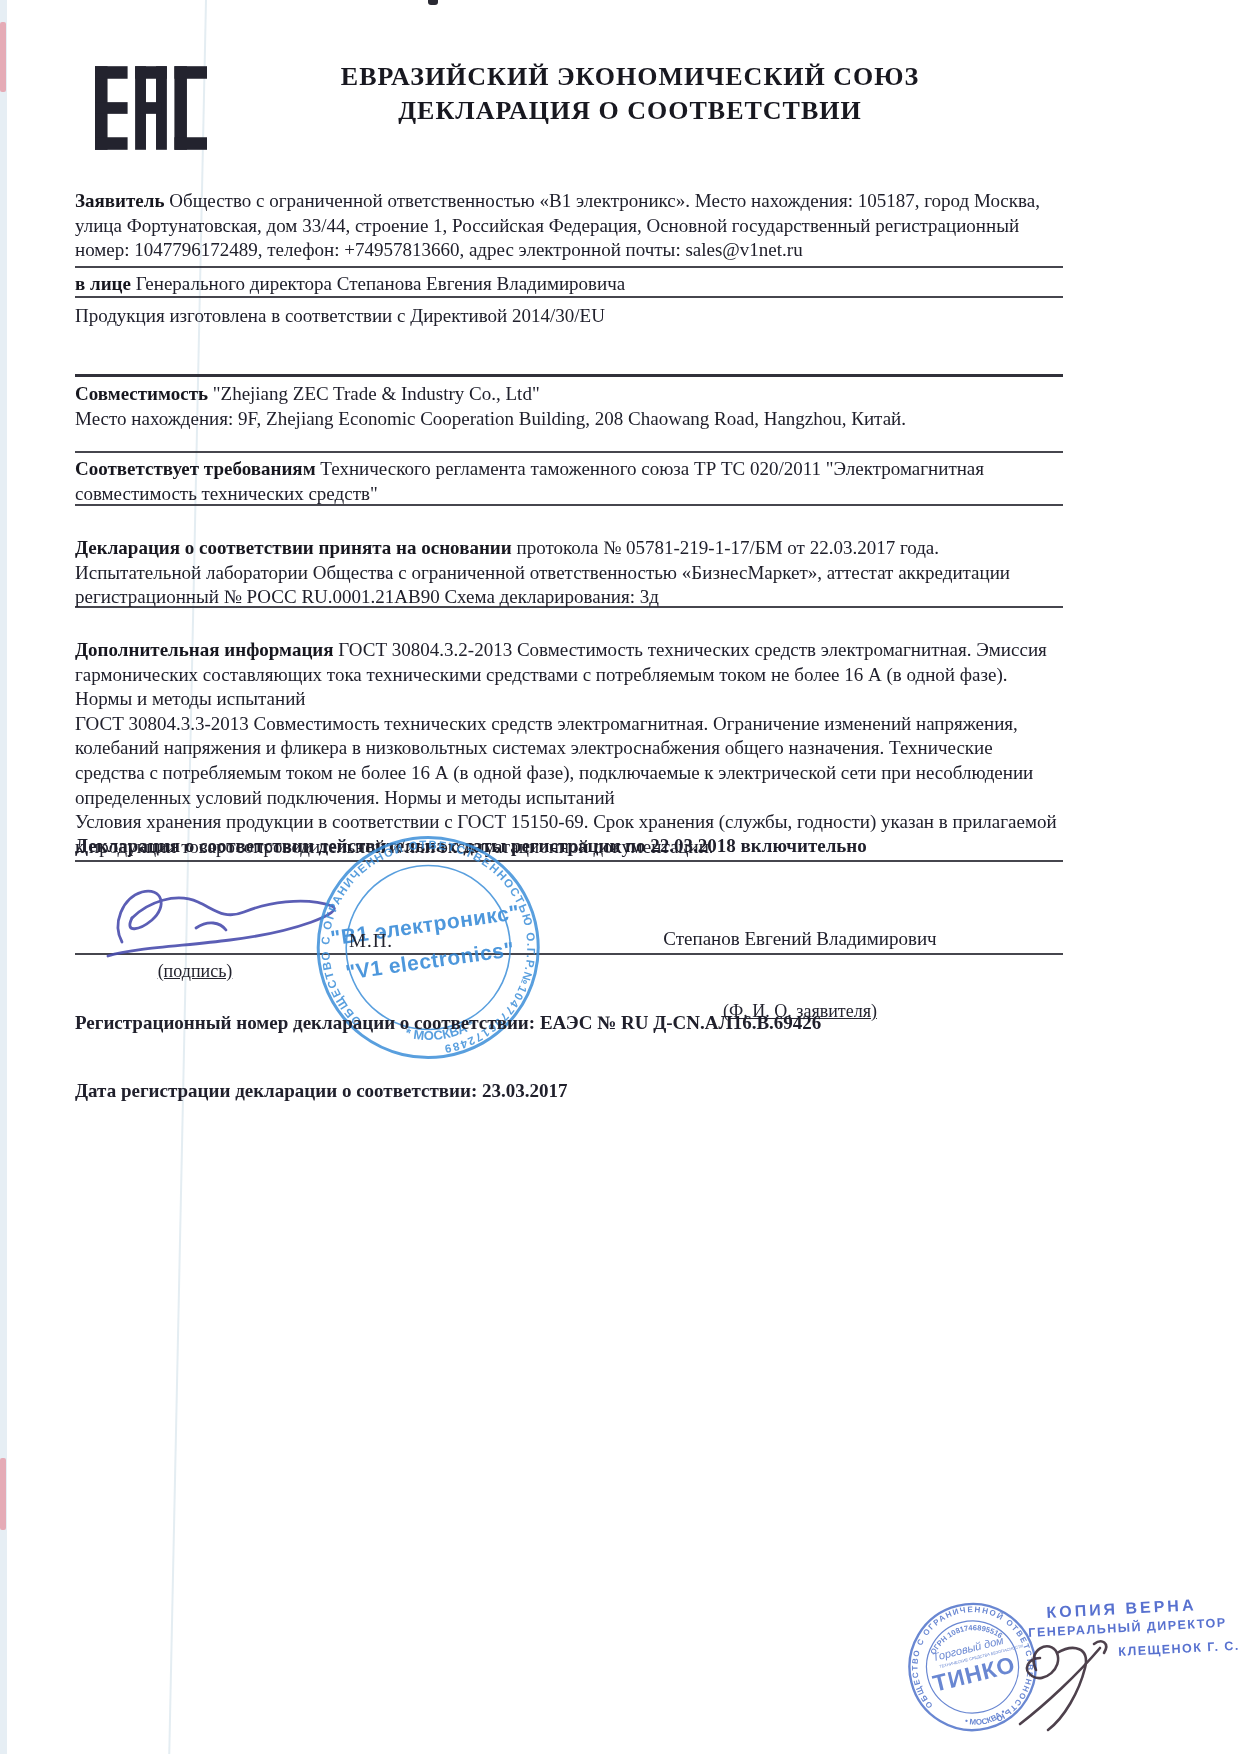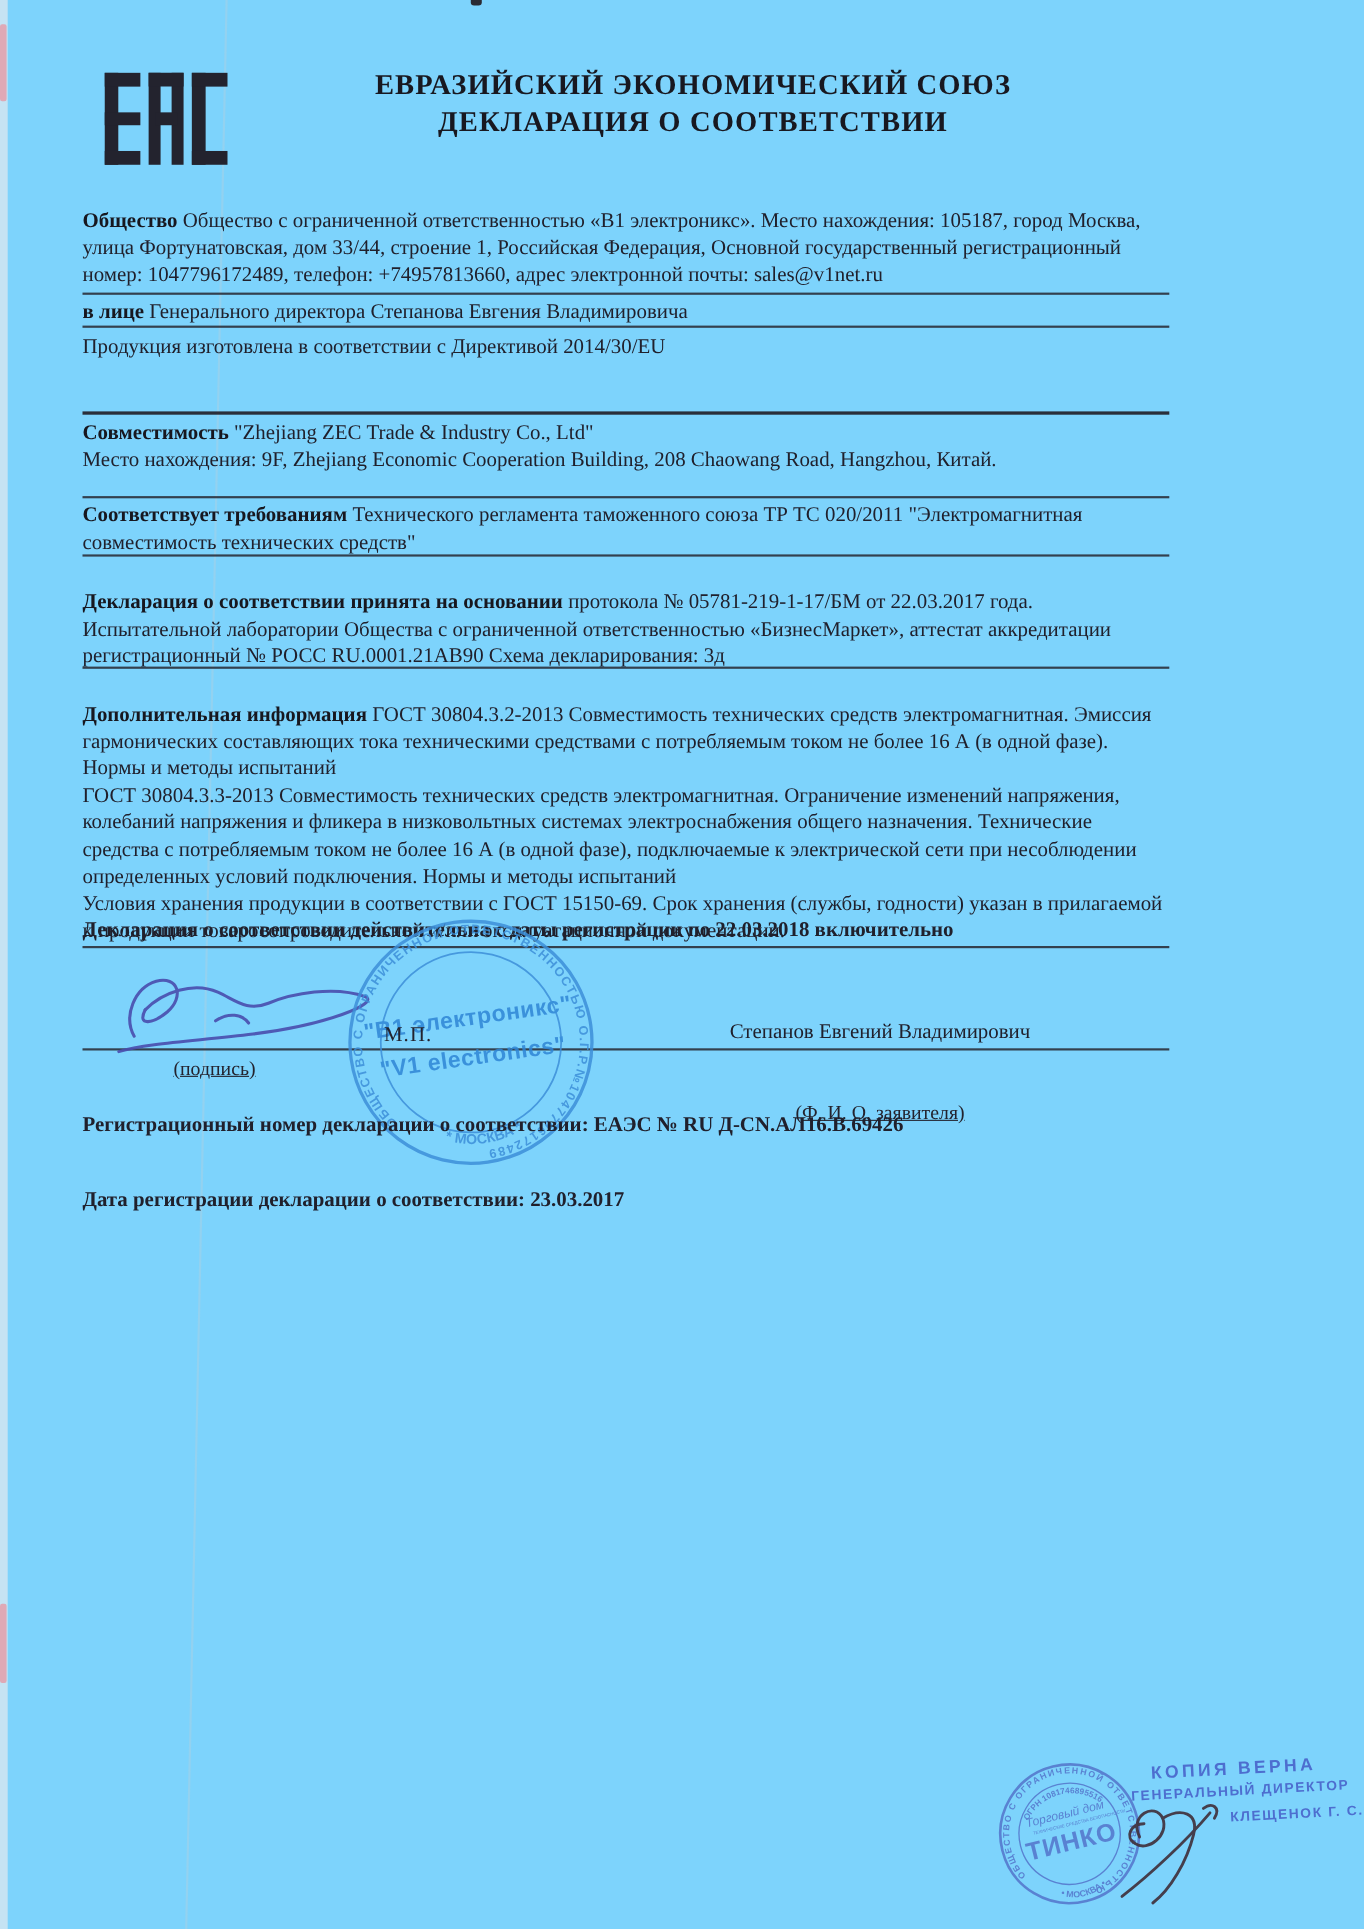--- a/index.html
+++ b/index.html
@@ -1,18 +1,18 @@
 <!DOCTYPE html>
 <html><head>
 <meta charset="utf-8">
 <style>
   html,body{margin:0;padding:0;background:#e8e8e8;}
   .page{
     position:relative;width:1240px;height:1754px;margin:0 auto;
-    background:#7dd3fc;overflow:hidden;
+    background:#ffffff;overflow:hidden;
     font-family:"Liberation Serif", serif;color:#1e1e2a;
   }
   
   .edge-strip{position:absolute;left:0;top:0;width:7px;height:100%;background:#dde8f0;opacity:.75;}
   .pink-mark{position:absolute;left:0;width:6px;background:#e59aa6;opacity:.8;border-radius:2px;}
   .fold-line{position:absolute;left:205px;top:0;width:2px;height:1790px;background:#b9cfdd;opacity:.38;transform:rotate(1.2deg);transform-origin:top left;}
   .top-dot{position:absolute;left:428px;top:0;width:10px;height:5px;background:#2a2a33;border-radius:0 0 3px 3px;}
   
   .eac-logo{position:absolute;left:95px;top:58px;}
   .doc-title{
@@ -70,21 +70,21 @@
         <rect x="95" y="85" width="39" height="15"></rect>
       </g>
     </svg>
   </div>
 
   <div class="doc-title">
     <div>ЕВРАЗИЙСКИЙ ЭКОНОМИЧЕСКИЙ СОЮЗ</div>
     <div>ДЕКЛАРАЦИЯ О СООТВЕТСТВИИ</div>
   </div>
 
-  <div class="para" style="top:189px;"><b>Общество</b><span> Общество с ограниченной ответственностью «В1 электроникс». Место нахождения: 105187, город Москва, улица Фортунатовская, дом 33/44, строение 1, Российская Федерация, Основной государственный регистрационный номер: 1047796172489, телефон: +74957813660, адрес электронной почты: sales@v1net.ru</span></div>
+  <div class="para" style="top:189px;"><b>Заявитель</b><span> Общество с ограниченной ответственностью «В1 электроникс». Место нахождения: 105187, город Москва, улица Фортунатовская, дом 33/44, строение 1, Российская Федерация, Основной государственный регистрационный номер: 1047796172489, телефон: +74957813660, адрес электронной почты: sales@v1net.ru</span></div>
   <div class="rule" style="top:266px;"></div>
 
   <div class="para" style="top:272px;"><b>в лице</b><span> Генерального директора Степанова Евгения Владимировича</span></div>
   <div class="rule" style="top:296px;"></div>
 
   <div class="para" style="top:304px;">
     <div>Продукция изготовлена в соответствии с Директивой 2014/30/EU</div>
   </div>
   <div class="rule thick" style="top:374px;"></div>
 

